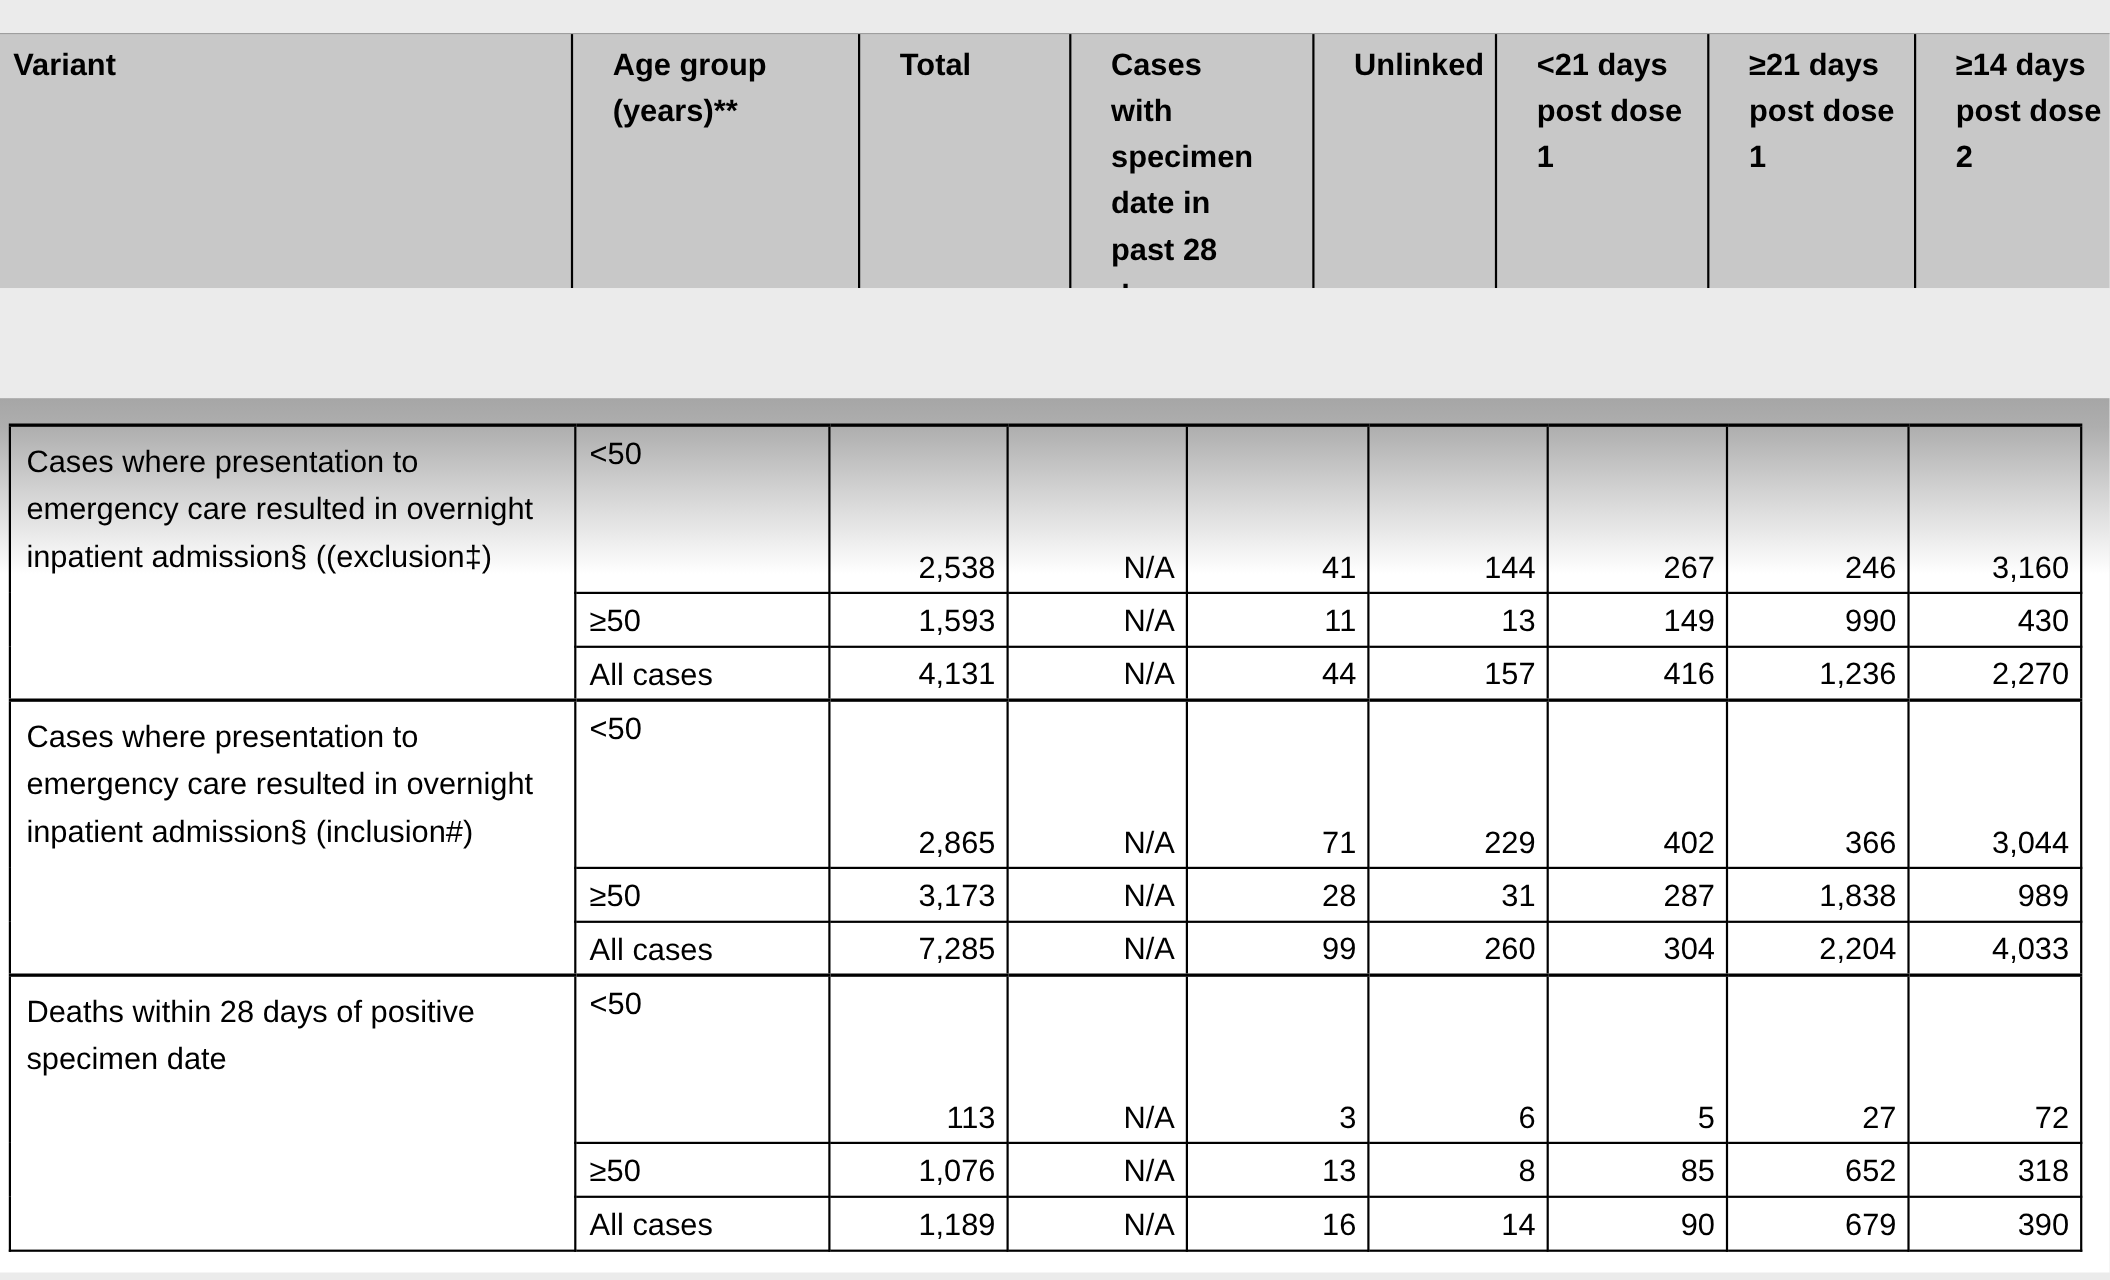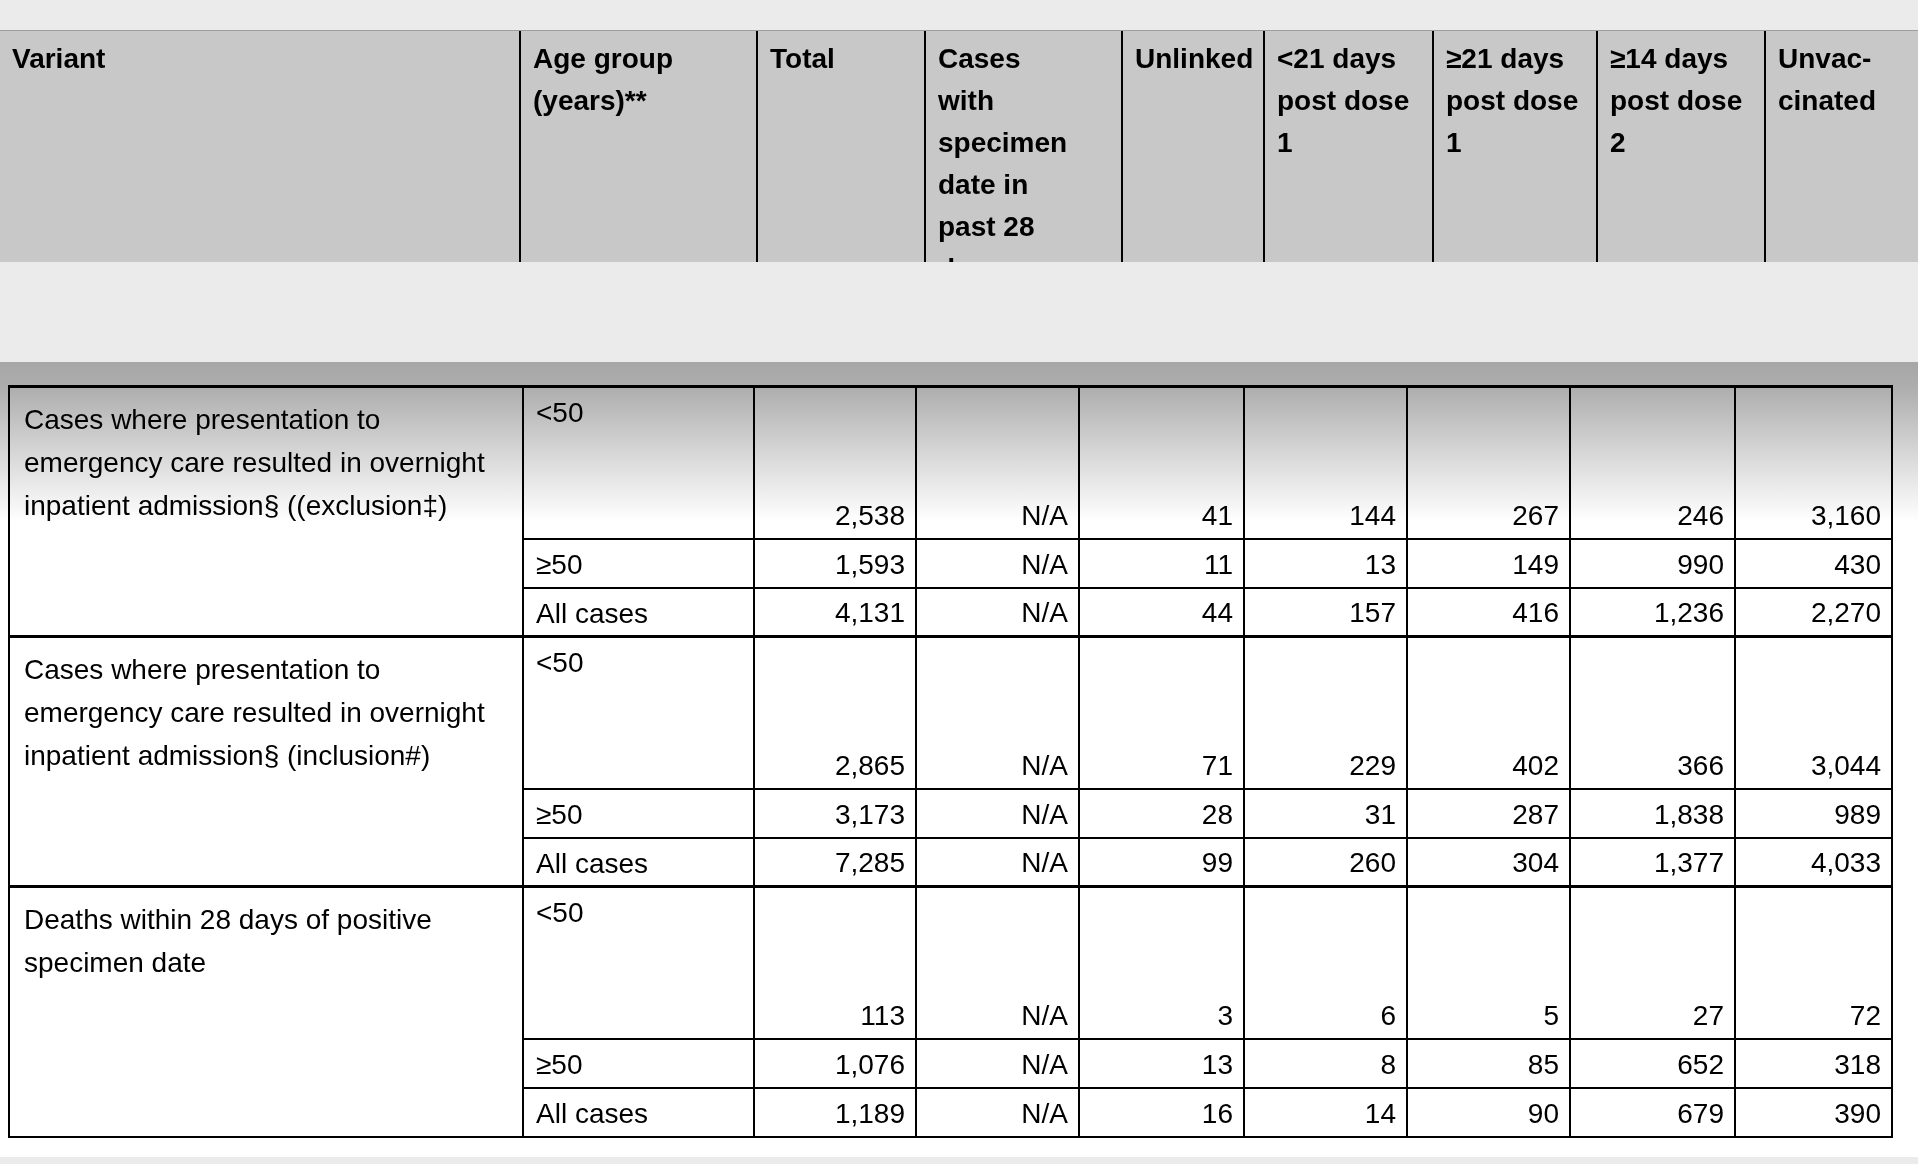--- a/index.html
+++ b/index.html
@@ -18,20 +18,21 @@
     position: absolute; left: 0; top: 0; width: 1918px; height: 30px;
     background: #ebebeb;
   }
   .header-table {
     position: absolute; left: 0; top: 30px; width: 1918px; height: 232px;
     background: #c8c8c8;
     border-top: 1px solid #9e9e9e;
     display: flex;
     overflow: hidden;
     box-sizing: border-box;
+    gap: 24px;
   }
   .header-cell {
     box-sizing: border-box;
     border-right: 2px solid #000;
     padding: 7px 10px 0 12px;
     font-weight: bold;
     font-size: 28px;
     line-height: 42px;
     white-space: pre-line;
     flex: 0 0 auto;
@@ -195,21 +196,21 @@
         <td class="value-cell">1,838</td>
         <td class="value-cell">989</td>
       </tr>
       <tr class="row-short">
         <td class="age-cell">All cases</td>
         <td class="value-cell">7,285</td>
         <td class="value-cell">N/A</td>
         <td class="value-cell">99</td>
         <td class="value-cell">260</td>
         <td class="value-cell">304</td>
-        <td class="value-cell">1,377</td>
+        <td class="value-cell">2,204</td>
         <td class="value-cell">4,033</td>
       </tr>
 
       <tr class="row-tall group-start">
         <td class="variant-cell" rowspan="3">Deaths within 28 days of positive
 specimen date</td>
         <td class="age-cell">&lt;50</td>
         <td class="value-cell">113</td>
         <td class="value-cell">N/A</td>
         <td class="value-cell">3</td>

